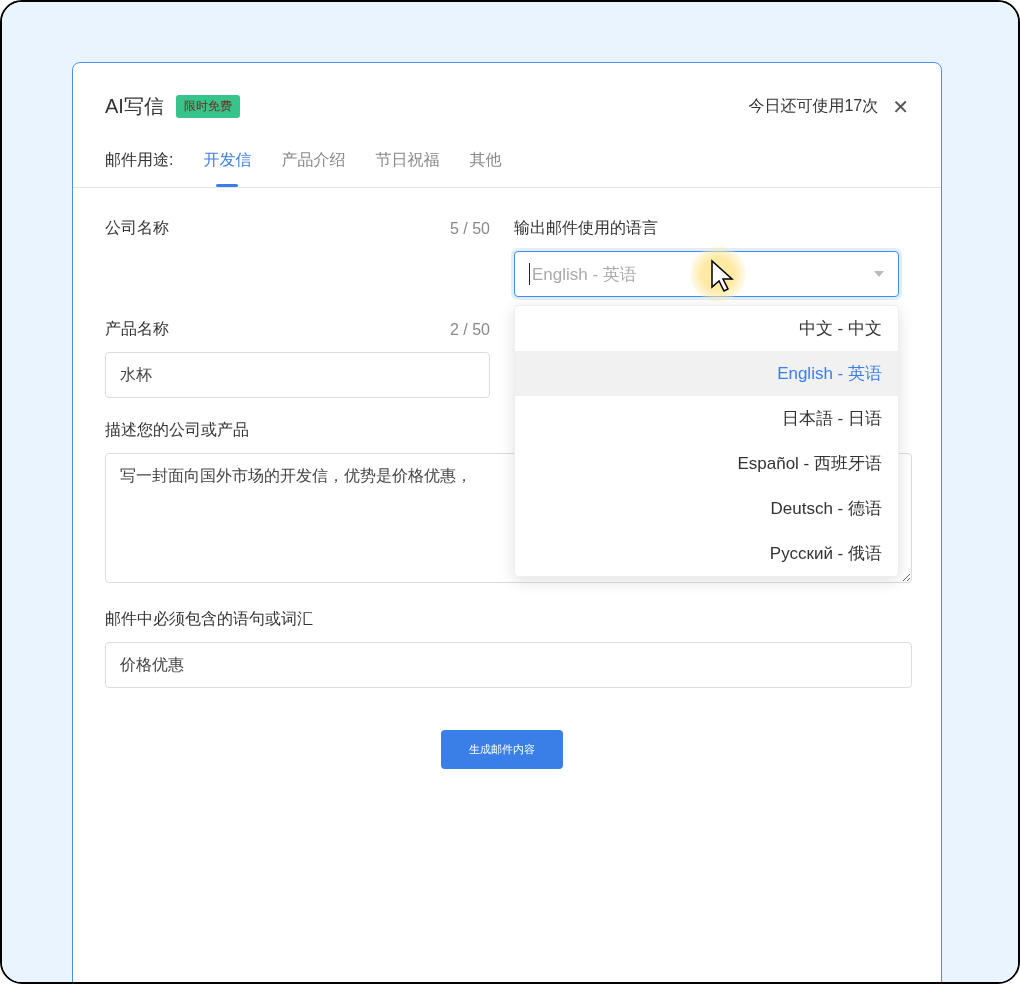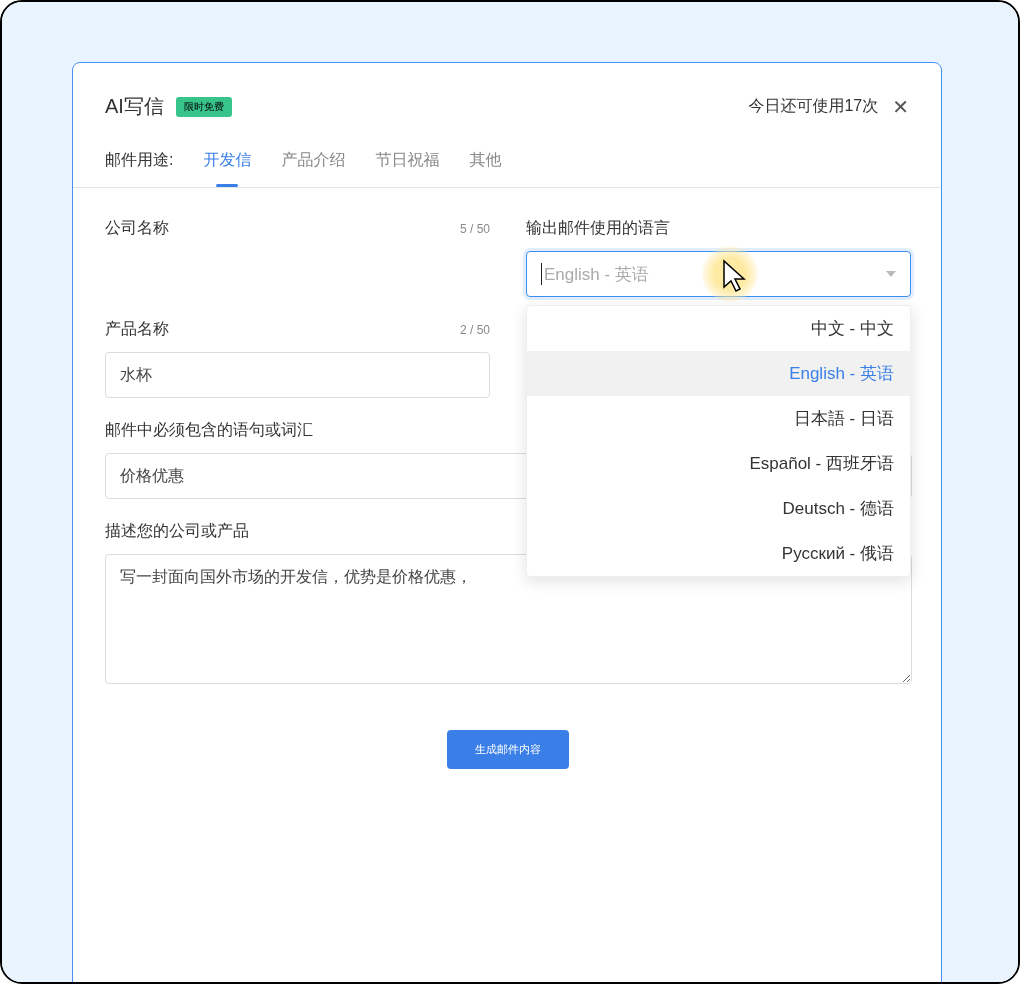--- a/index.html
+++ b/index.html
@@ -41,22 +41,22 @@
       padding: 30px 32px 8px 32px;
     }
     .modal-title {
       font-size: 20px;
       font-weight: 500;
       color: #333;
       margin-right: 12px;
     }
     .badge {
       background: #37c48b;
-      color: #000000;
-      font-size: 10px;
+      color: #7f1d1d;
+      font-size: 12px;
       padding: 3px 8px;
       border-radius: 3px;
       font-weight: 400;
     }
     .header-right {
       margin-left: auto;
       display: flex;
       align-items: center;
       gap: 14px;
       font-size: 16px;
@@ -97,37 +97,37 @@
       transform: translateX(-50%);
       width: 22px;
       height: 3px;
       background: #3a7fe8;
       border-radius: 2px;
     }
     .form-body {
       padding: 30px 32px 0 32px;
       display: grid;
       grid-template-columns: 385px 385px;
-      column-gap: 36px;
+      column-gap: 24px;
     }
     .field-block {
       margin-bottom: 22px;
     }
     .field-label-row {
       display: flex;
       justify-content: space-between;
       align-items: center;
       margin-bottom: 12px;
     }
     .field-label {
       font-size: 16px;
       color: #333;
     }
     .char-count {
-      font-size: 12px;
+      font-size: 16px;
       color: #888;
     }
     .text-input {
       width: 100%;
       height: 46px;
       border: 1px solid #dcdcdc;
       border-radius: 4px;
       padding: 0 14px;
       font-size: 16px;
       color: #444;
@@ -318,30 +318,30 @@
             <span class="field-label">产品名称</span>
             <span class="char-count">2 / 50</span>
           </div>
           <input class="text-input" type="text" value="水杯" style="">
         </div>
 
         <div></div>
 
         <div class="field-block full-row">
           <div class="field-label-row">
+            <span class="field-label">描述您的公司或产品</span>
+          </div>
+          <textarea class="textarea-input" style="">写一封面向国外市场的开发信，优势是价格优惠，</textarea>
+        </div>
+
+        <div class="field-block full-row">
+          <div class="field-label-row">
             <span class="field-label">邮件中必须包含的语句或词汇</span>
           </div>
           <input class="text-input full" type="text" value="价格优惠" style="">
-        </div>
-
-        <div class="field-block full-row">
-          <div class="field-label-row">
-            <span class="field-label">描述您的公司或产品</span>
-          </div>
-          <textarea class="textarea-input" style="">写一封面向国外市场的开发信，优势是价格优惠，</textarea>
         </div>
 
         <div class="full-row submit-row">
           <button class="submit-btn">生成邮件内容</button>
         </div>
       </div>
 
     </div>
   </div>
 </div>

